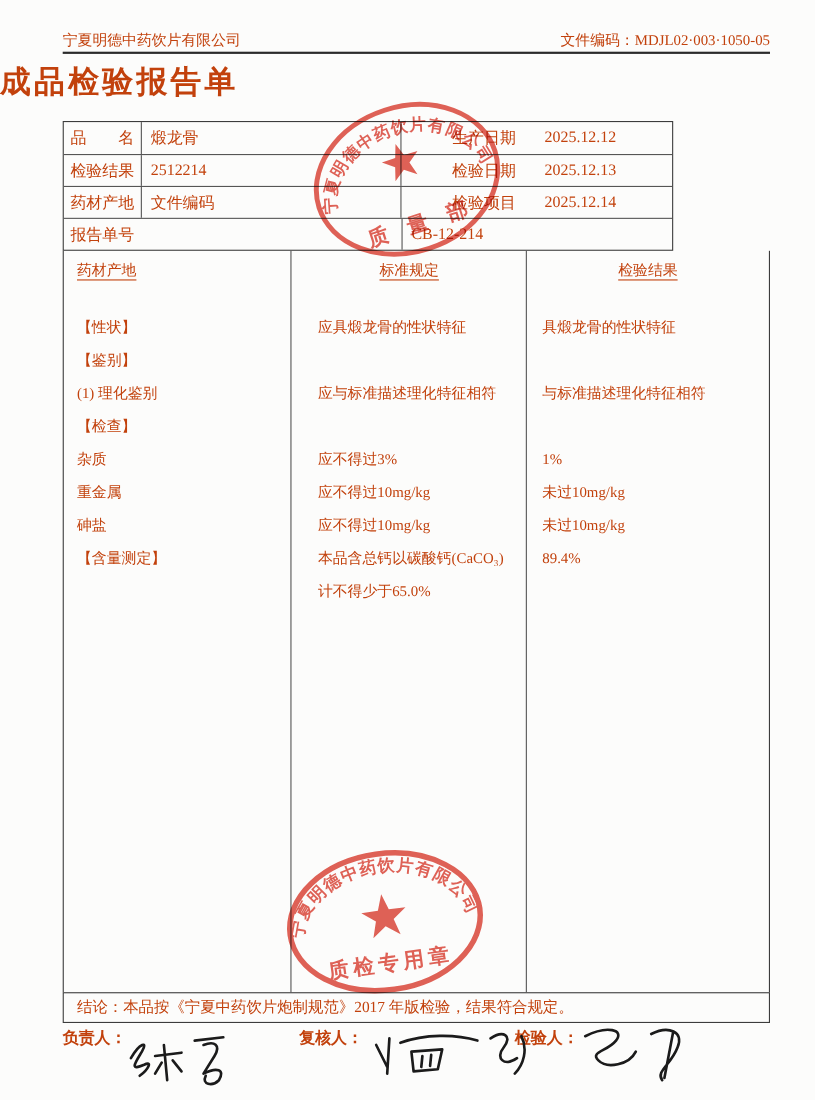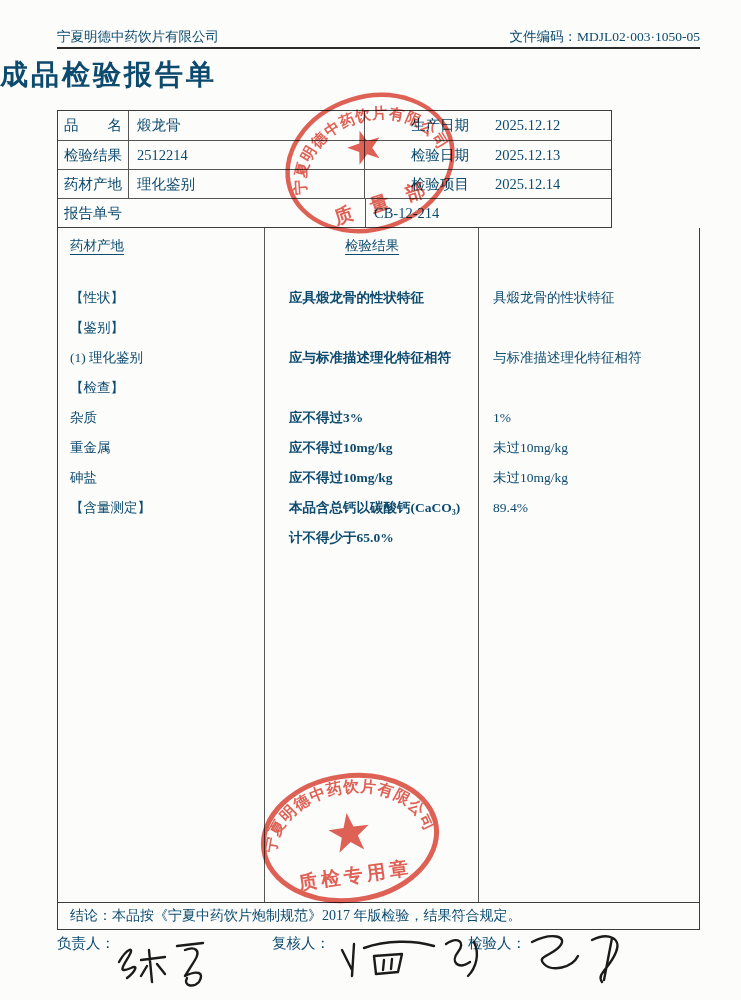--- a/index.html
+++ b/index.html
@@ -1,20 +1,20 @@
 <!DOCTYPE html>
 <html><head>
 <meta charset="utf-8">
 <style>
   html,body{margin:0;padding:0;background:#e8e8e8;}
   .page{
     position:relative;width:741px;height:1000px;margin:0 auto;
     background:#fcfcfb;overflow:hidden;
     font-family:"Liberation Serif","DejaVu Serif",serif;
-    color:#0c4a6e;
+    color:#c2410c;
   }
   
   .hdr{position:absolute;left:57px;right:41px;top:28px;display:flex;justify-content:space-between;font-size:13.5px;}
   .hdr-rule{position:absolute;left:57px;right:41px;top:47px;height:2px;background:#2b2b2b;}
   .title{position:absolute;left:0;right:0;top:56px;margin:0;text-align:left;font-size:28px;font-weight:bold;letter-spacing:3px;}
   
   .info{position:absolute;left:57px;top:110px;width:555px;height:118px;border:1.5px solid #3c3c3c;box-sizing:border-box;font-size:14.5px;}
   .irow{display:flex;height:29px;border-top:1px solid #555;box-sizing:border-box;align-items:center;}
   .irow:first-child{border-top:none;}
   .ic{height:100%;display:flex;align-items:center;box-sizing:border-box;}
@@ -29,26 +29,26 @@
   .vline{position:absolute;top:0;bottom:0;width:1px;background:#555;}
   .vline.v1{left:206px;}
   .vline.v2{left:420px;}
   .mhead{display:grid;grid-template-columns:207px 214px 1fr;padding-top:9px;}
   .mhead .hc{text-decoration:underline;text-underline-offset:4px;}
   .mhead .h0{padding-left:12px;}
   .mhead .h1,.mhead .h2{text-align:center;}
   .trows{margin-top:28px;}
   .trow{display:grid;grid-template-columns:207px 214px 1fr;min-height:30px;line-height:30px;}
   .trow .ci{padding-left:12px;}
-  .trow .cs{padding-left:24px;padding-right:12px;line-height:30px;font-weight:bold;}
+  .trow .cs{padding-left:24px;padding-right:12px;line-height:30px;}
   .trow .cr{padding-left:14px;}
   
   .concl{position:absolute;left:57px;top:902px;width:643px;height:28px;border:1.5px solid #3c3c3c;box-sizing:border-box;display:flex;align-items:center;padding-left:12px;font-size:14px;}
   .signers{position:absolute;left:0;top:930px;width:741px;height:70px;font-size:14.5px;}
-  .slabel{position:absolute;top:4px;}
+  .slabel{position:absolute;top:4px;font-weight:bold;}
   .sig{position:absolute;}
   .sig path{fill:none;stroke:#1b1b1b;stroke-width:2.4;stroke-linecap:round;stroke-linejoin:round;}
   
   .stamp{position:absolute;pointer-events:none;mix-blend-mode:multiply;opacity:.85;}
   .stamp text{fill:#dc4639;font-weight:bold;}
   .stamp .ring{fill:none;stroke:#dc4639;}
   .stamp .star{fill:#dc4639;}
 </style>
 </head>
 <body>
@@ -75,37 +75,38 @@
     <div class="irow">
       <div class="ic l">检验结果</div>
       <div class="ic v">2512214</div>
       <div class="ic d">
         <span>检验日期</span>
         <span class="dval">2025.12.13</span>
       </div>
     </div>
     <div class="irow">
       <div class="ic l">药材产地</div>
-      <div class="ic v">理化鉴别</div>
+      <div class="ic v">文件编码</div>
       <div class="ic d">
         <span>检验项目</span>
         <span class="dval">2025.12.14</span>
       </div>
     </div>
     <div class="irow">
       <div class="ic span2">报告单号</div>
       <div class="ic v2">CB-12-214</div>
     </div>
   </div>
 
   <div class="mtable">
     <div class="vline v1"></div>
     <div class="vline v2"></div>
     <div class="mhead">
       <div class="hc h0">药材产地</div>
+      <div class="hc h1">标准规定</div>
       <div class="hc h2">检验结果</div>
     </div>
     <div class="trows">
 
     <div class="trow">
         <div class="ci">【性状】</div>
         <div class="cs">应具煅龙骨的性状特征</div>
         <div class="cr">具煅龙骨的性状特征</div>
       </div>
         <div class="trow">

